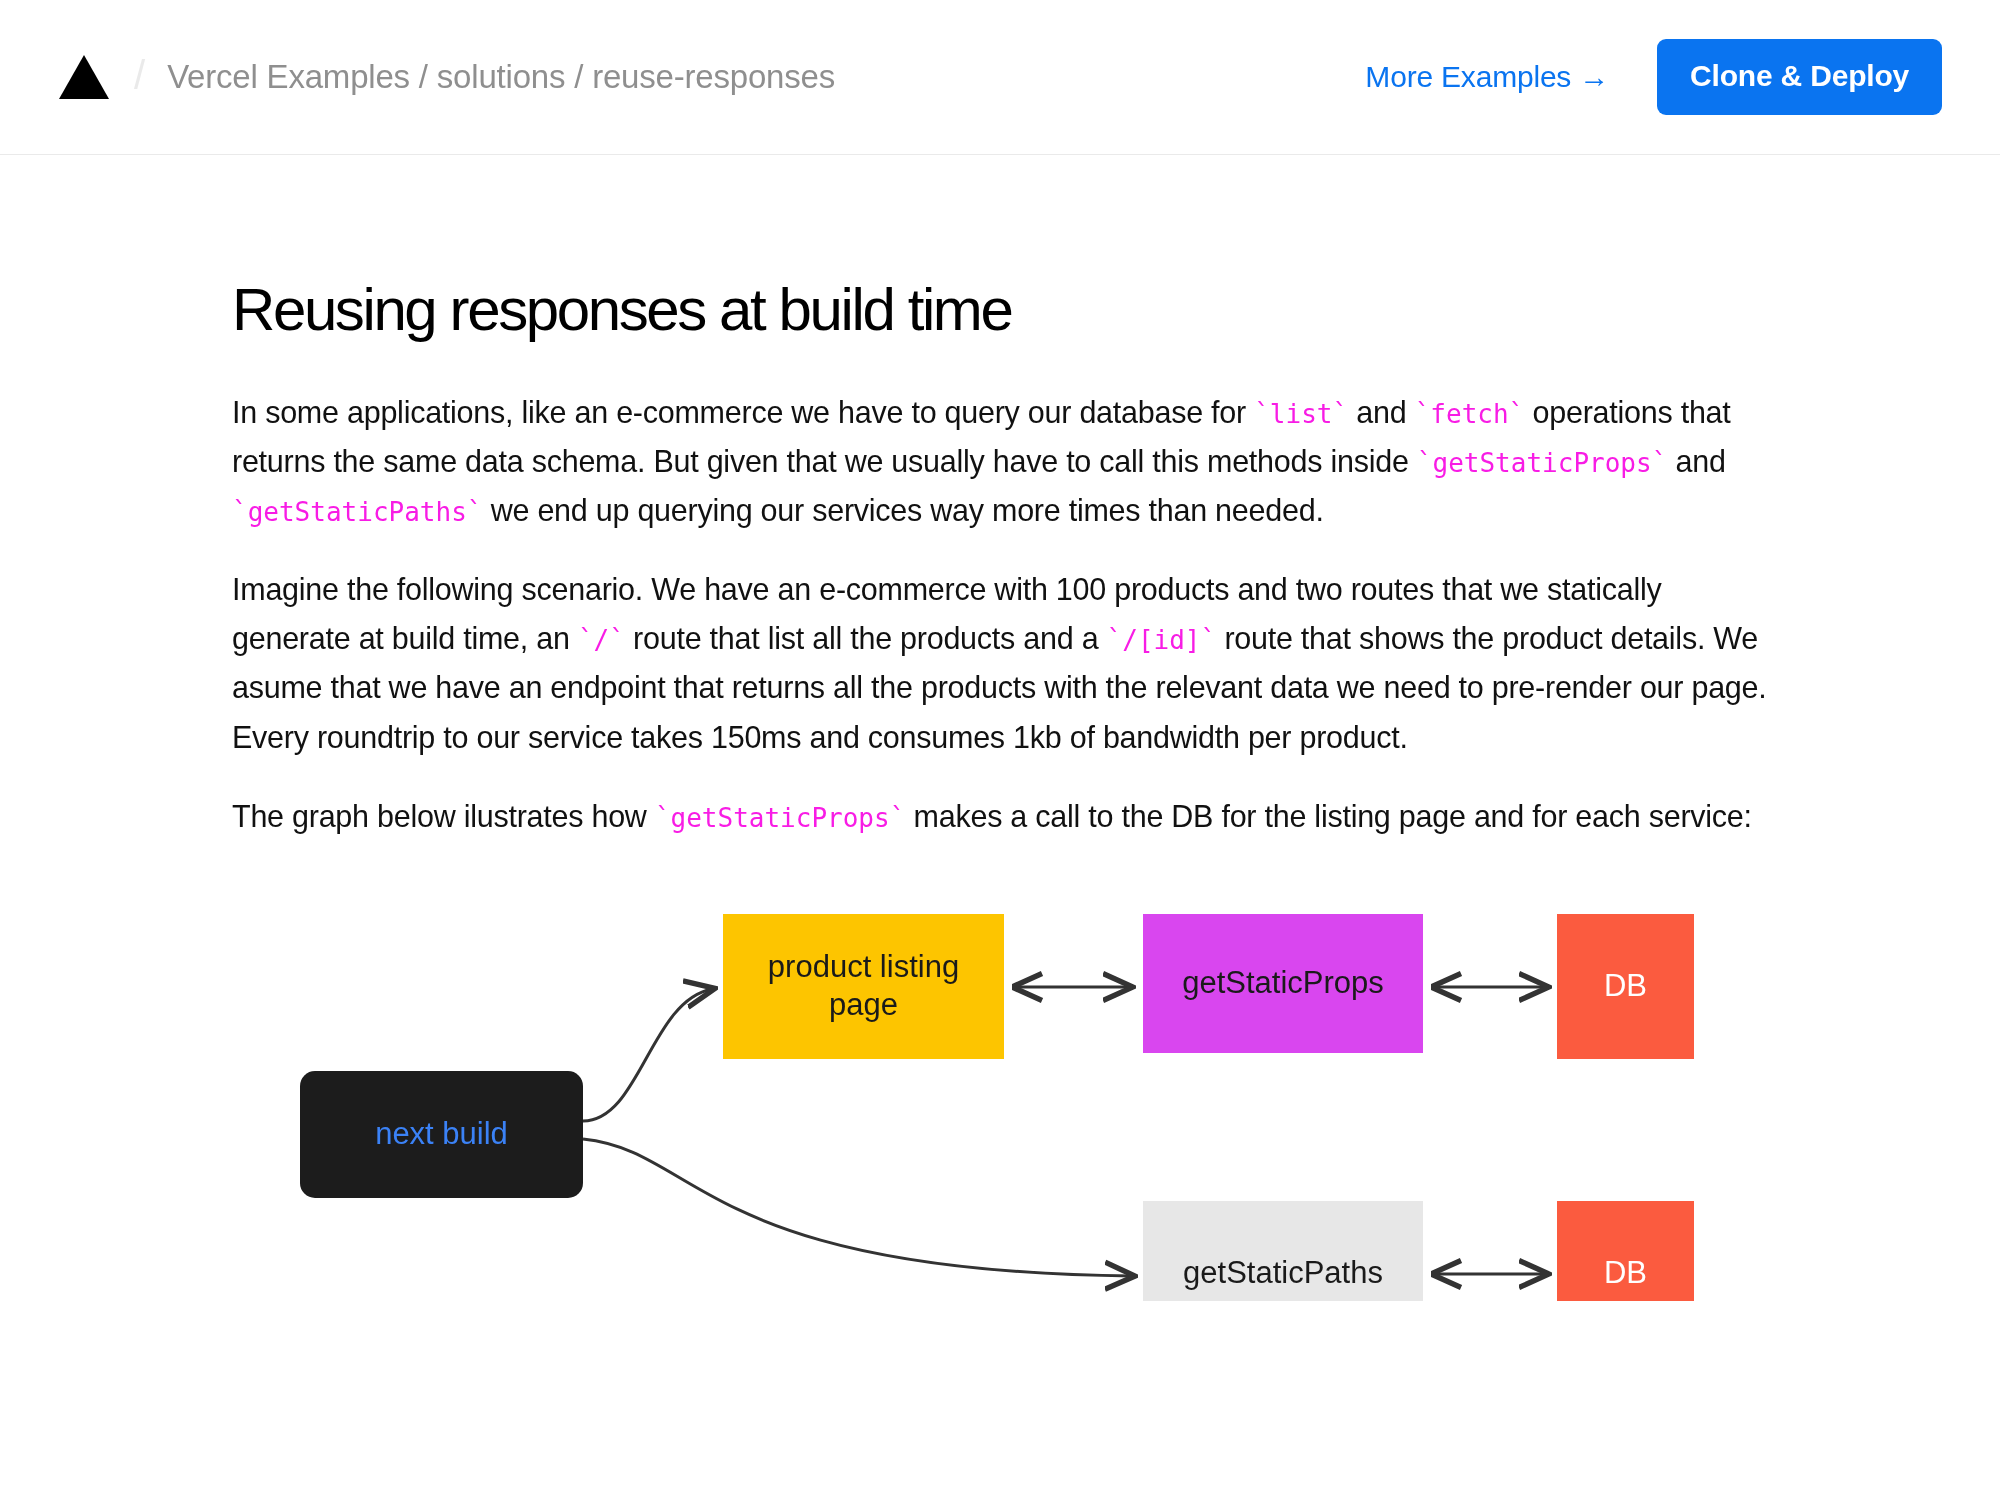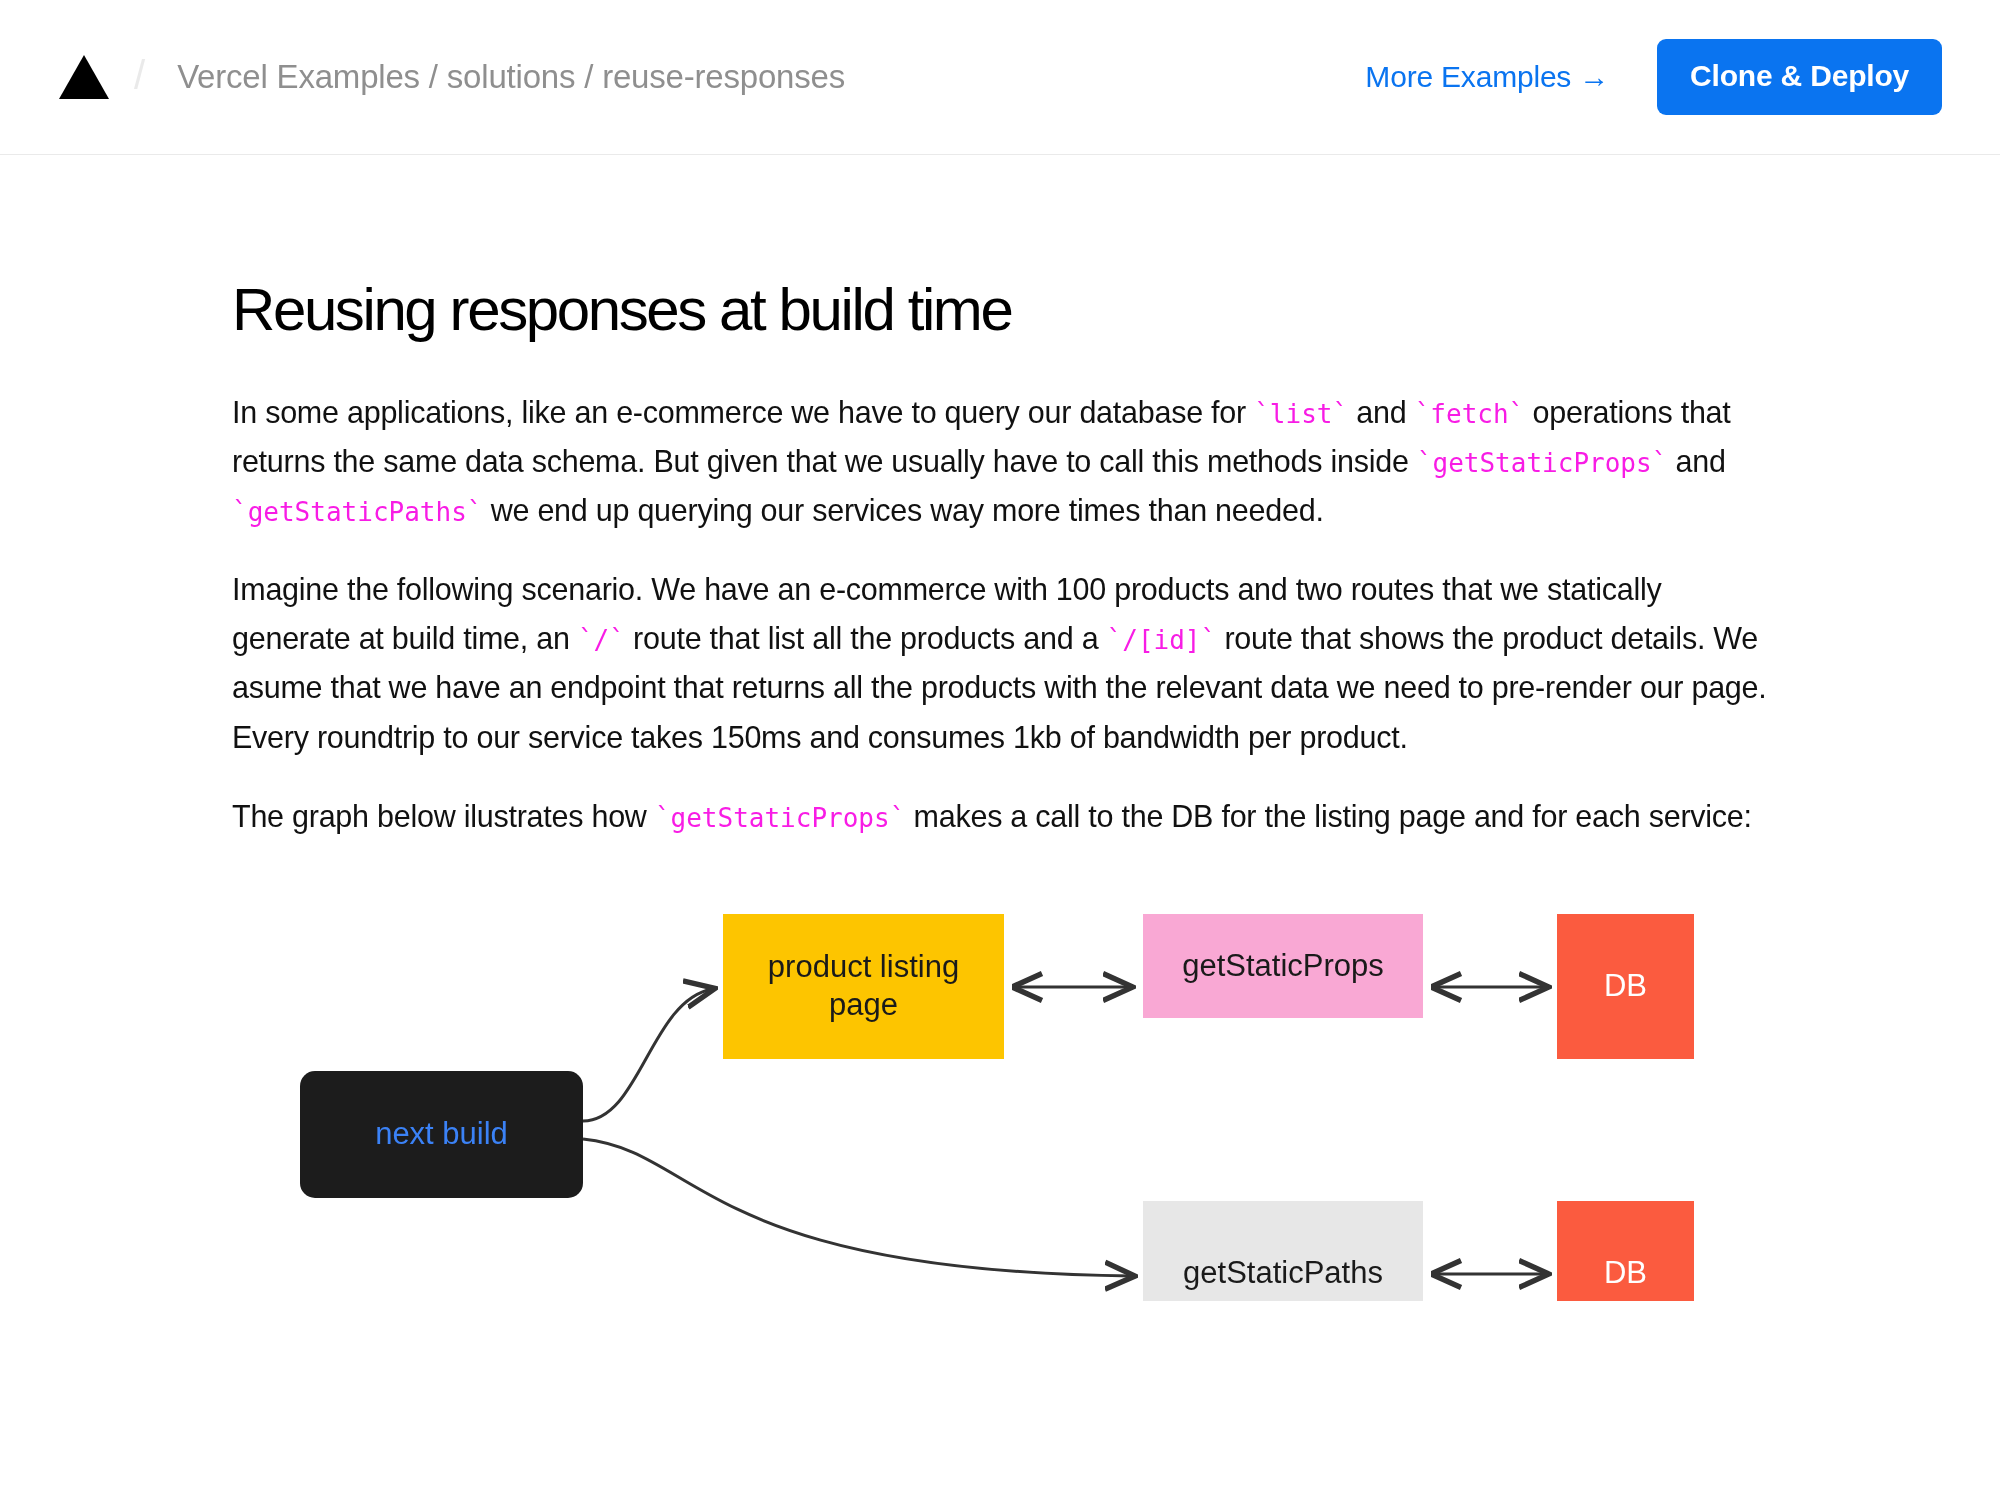--- a/index.html
+++ b/index.html
@@ -45,21 +45,20 @@
     font-weight: 300;
     transform: translateY(-2px);
     user-select: none;
   }
 
   .breadcrumb {
     color: #8f8f8f;
     font-size: 33px;
     letter-spacing: -0.2px;
     white-space: nowrap;
-    margin-left: 10px;
   }
 
   .header-right {
     margin-left: auto;
     display: flex;
     align-items: center;
     gap: 48px;
   }
 
   .more-examples {
@@ -163,27 +162,27 @@
     color: #1a1a1a;
     font-size: 31px;
     left: 723px;
     top: 43px;
     width: 281px;
     height: 145px;
     padding: 0 30px;
   }
 
   .node-gsprops {
-    background: #f9a8d4;
+    background: #d946ef;
     color: #1a1a1a;
     font-size: 31px;
     left: 1143px;
     top: 43px;
     width: 280px;
-    height: 104px;
+    height: 139px;
   }
 
   .node-gspaths {
     background: #e7e7e7;
     color: #1a1a1a;
     font-size: 31px;
     left: 1143px;
     top: 330px;
     width: 280px;
     height: 145px;

